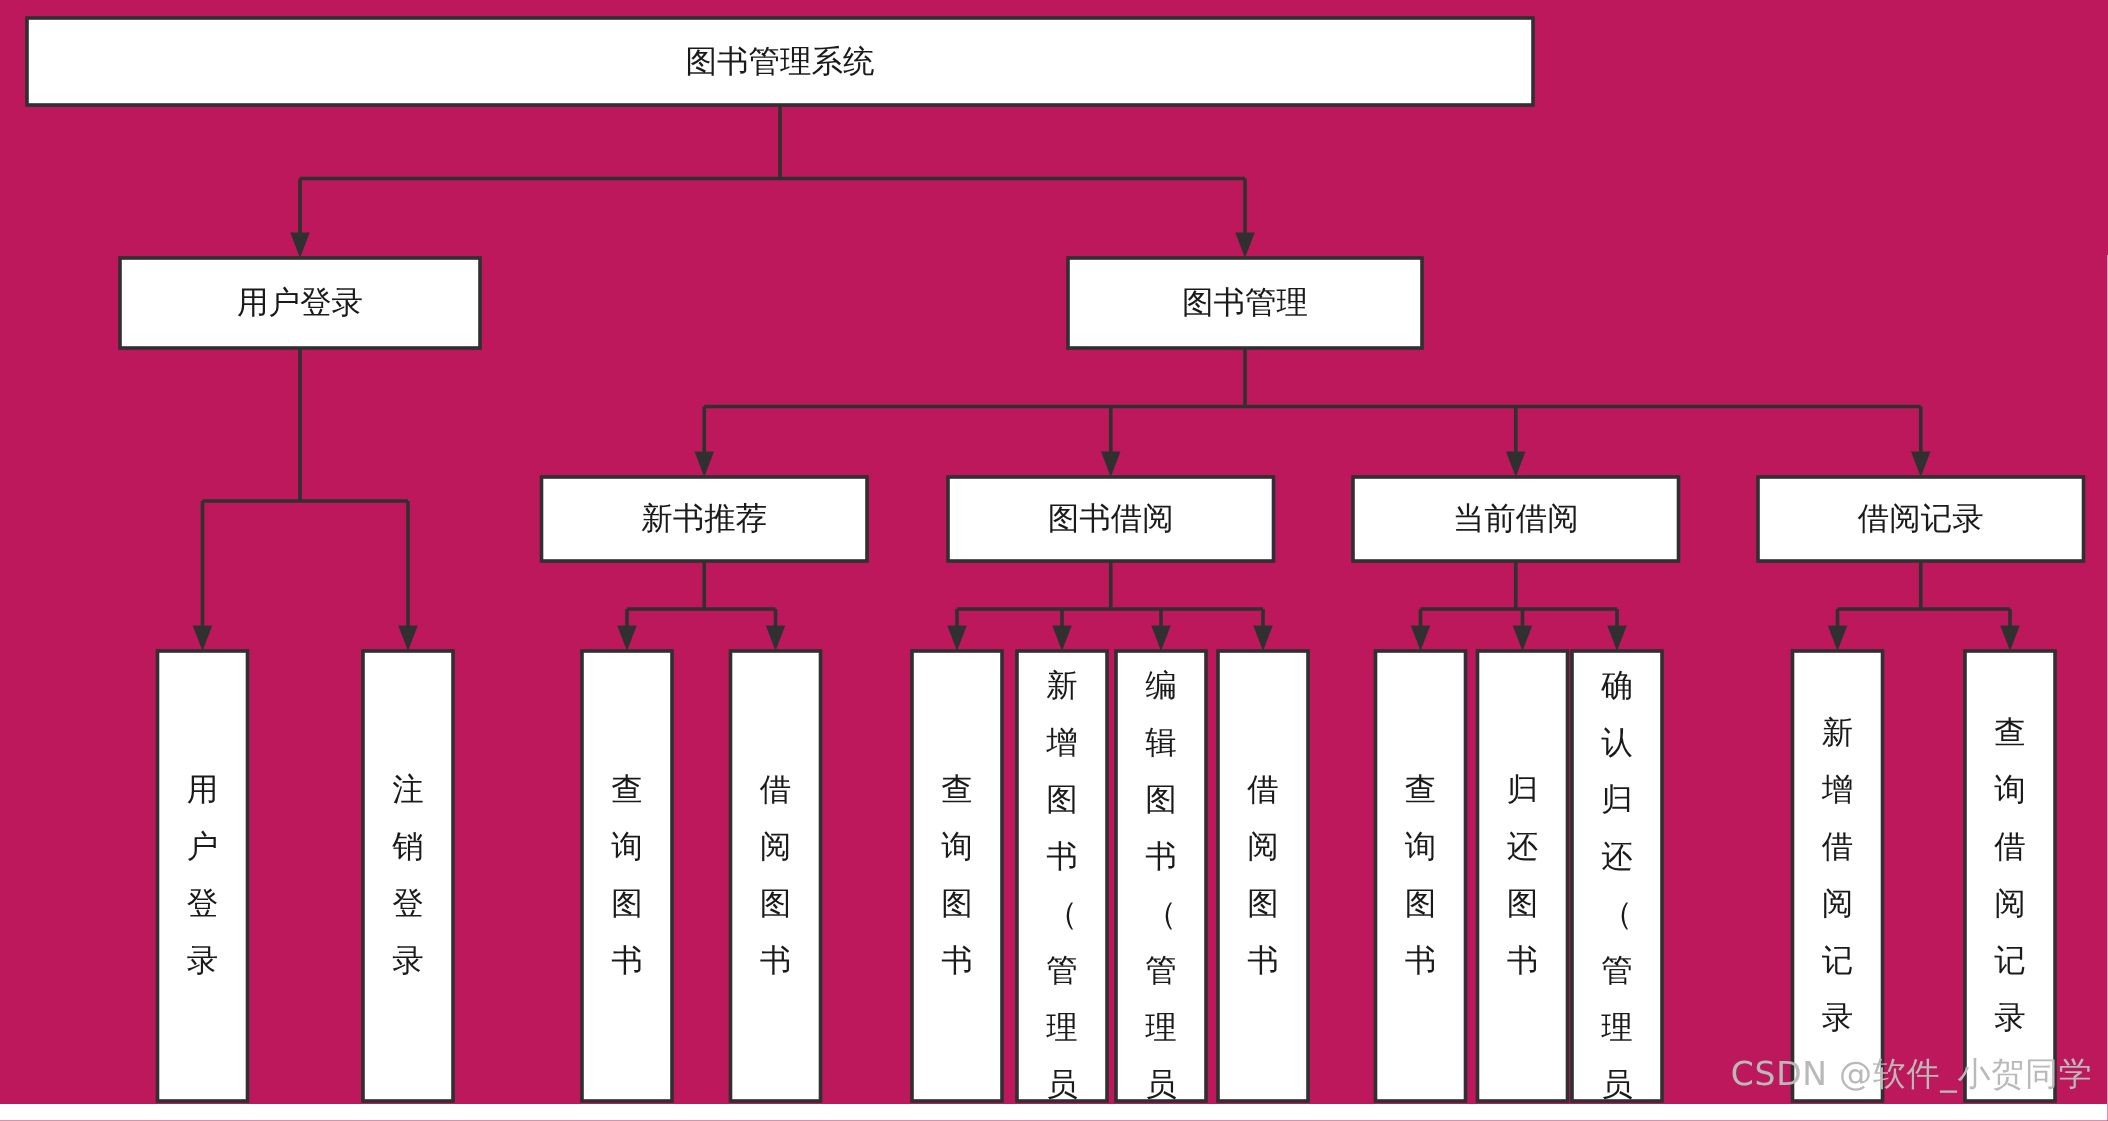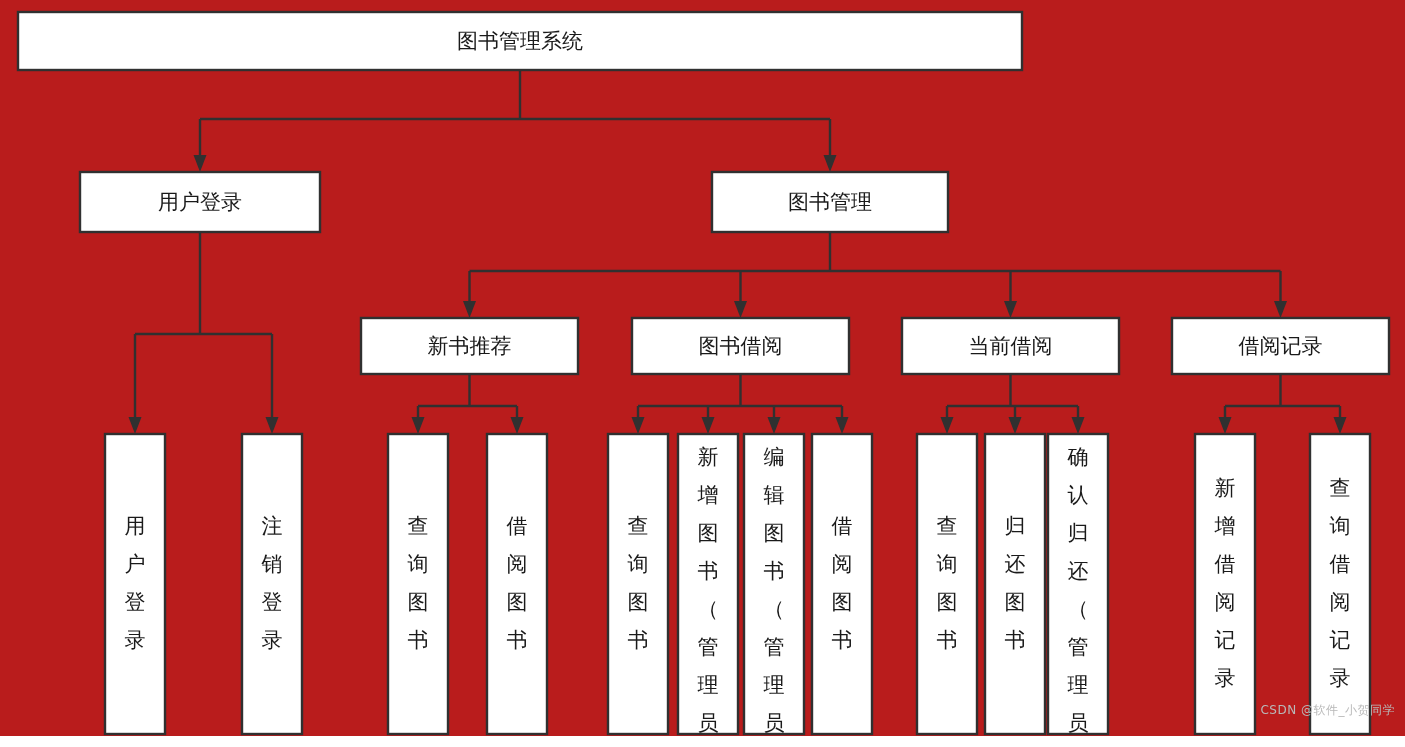--- a/index.html
+++ b/index.html
@@ -8,21 +8,21 @@
     padding: 0;
     background: #ffffff;
   }
   body {
     font-family: "DejaVu Sans", "Liberation Sans", sans-serif;
   }
   #diagram-root {
     position: relative;
     width: 1405px;
     height: 736px;
-    background: #b91c1c;
+    background: #be185d;
     overflow: hidden;
   }
   svg#tree-svg {
     position: absolute;
     top: 0;
     left: 0;
     width: 1405px;
     height: 747px;
     display: block;
   }
@@ -50,23 +50,23 @@
   }
   .node-label-vertical {
     fill: #1a1a1a;
     font-family: "DejaVu Sans", "Liberation Sans", sans-serif;
     font-size: 21px;
     text-anchor: middle;
   }
   .watermark {
     position: absolute;
     right: 10px;
-    bottom: 17px;
-    font-family: "DejaVu Sans", "Liberation Sans", sans-serif;
-    font-size: 12px;
+    bottom: 5px;
+    font-family: "DejaVu Sans", "Liberation Sans", sans-serif;
+    font-size: 22px;
     color: #b9b9b9;
     letter-spacing: 0.5px;
     white-space: nowrap;
     user-select: none;
   }
 </style>
 </head>
 <body>
 
 <div id="diagram-root">

